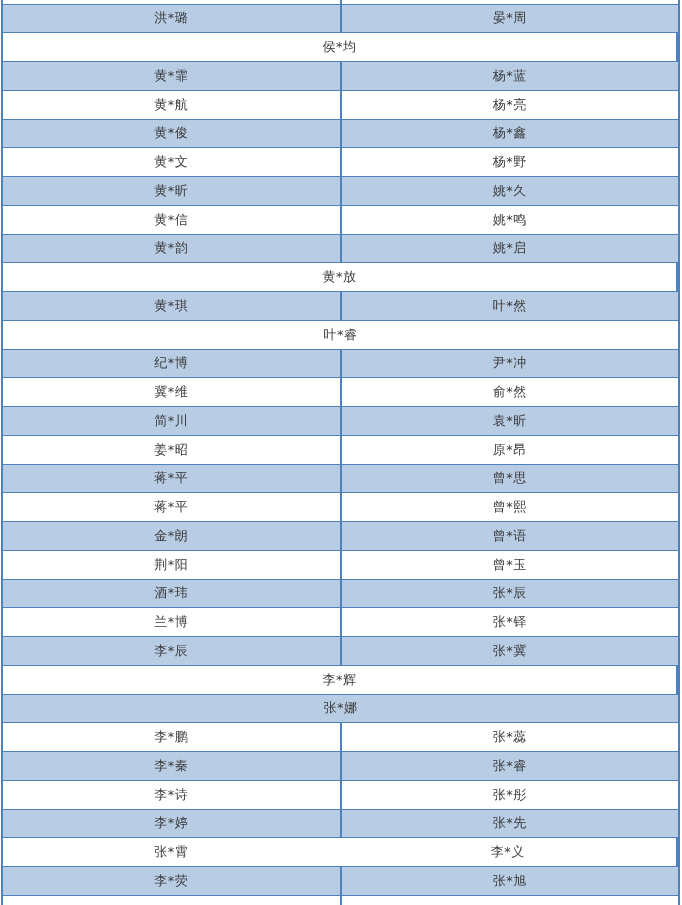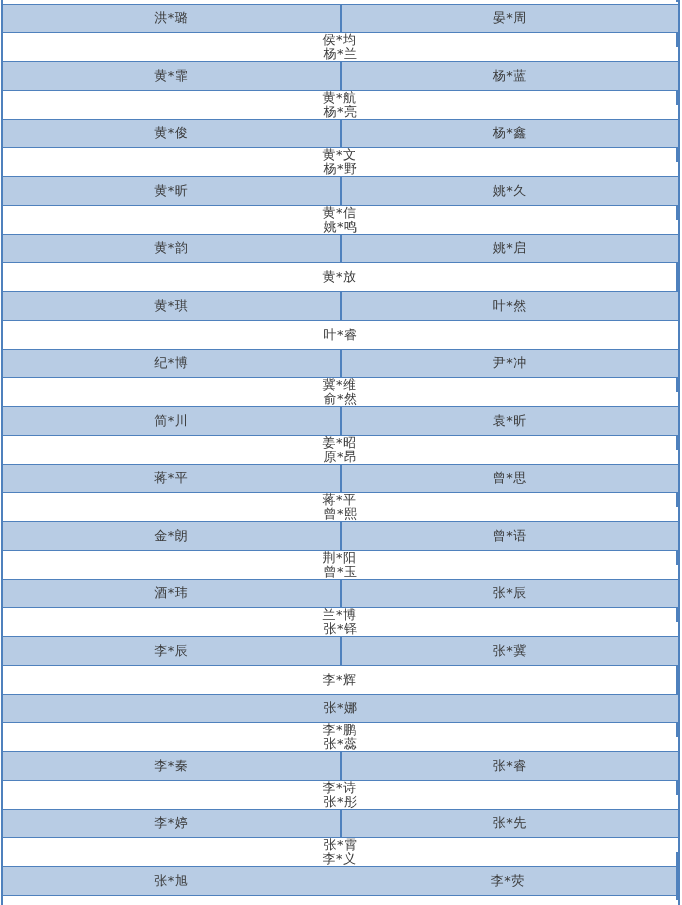--- a/index.html
+++ b/index.html
@@ -27,21 +27,21 @@
     overflow: hidden;
   }
   .row {
     box-sizing: border-box;
     display: flex;
     flex: 0 0 auto;
     height: 28.75px;
     border-bottom: 1.5px solid var(--border, #4F81BD);
   }
   .row.blue  { background: var(--blue, #B8CCE4); }
-  .row.white { background: #ffffff; flex-direction: column; }
+  .row.white { background: #ffffff; }
   .row.sliver-top { height: 4.5px; }
   .row.sliver-bottom { flex: 1 1 auto; height: auto; border-bottom: none; }
   .cell {
     flex: 1 1 50%;
     display: flex;
     align-items: center;
     justify-content: center;
     font-size: 13px;
     letter-spacing: 0.5px;
     color: var(--text, #3A3A3A);
@@ -59,21 +59,20 @@
     <div class="row white sliver-top">
       <div class="cell first"></div>
       <div class="cell"></div>
     </div>
 
     <div id="rows-container" style="display:contents"><div class="row blue">
           <div class="cell first">洪*璐</div>
           <div class="cell">晏*周</div>
         </div><div class="row white">
           <div class="cell first">侯*均</div>
-          <div class="cell">杨*兰</div>
         </div><div class="row blue">
           <div class="cell first">黄*霏</div>
           <div class="cell">杨*蓝</div>
         </div><div class="row white">
           <div class="cell first">黄*航</div>
           <div class="cell">杨*亮</div>
         </div><div class="row blue">
           <div class="cell first">黄*俊</div>
           <div class="cell">杨*鑫</div>
         </div><div class="row white">
@@ -141,22 +140,22 @@
         </div><div class="row white">
           <div class="cell first">李*诗</div>
           <div class="cell">张*彤</div>
         </div><div class="row blue">
           <div class="cell first">李*婷</div>
           <div class="cell">张*先</div>
         </div><div class="row white">
           <div class="cell">张*霄</div>
           <div class="cell first">李*义</div>
         </div><div class="row blue">
+          <div class="cell first">李*荧</div>
           <div class="cell">张*旭</div>
-          <div class="cell first">李*荧</div>
         </div></div>
 
     <div class="row white sliver-bottom">
       <div class="cell first"></div>
       <div class="cell"></div>
     </div>
 
   </div>
 </div>
 

